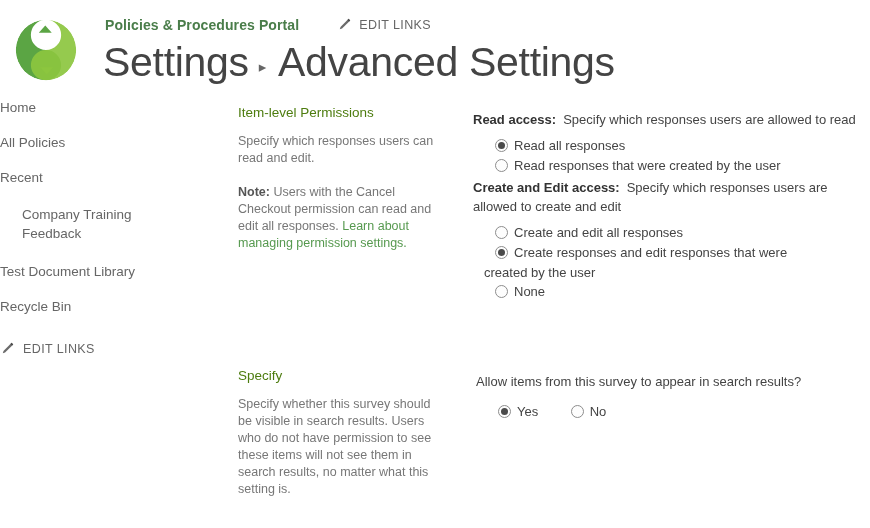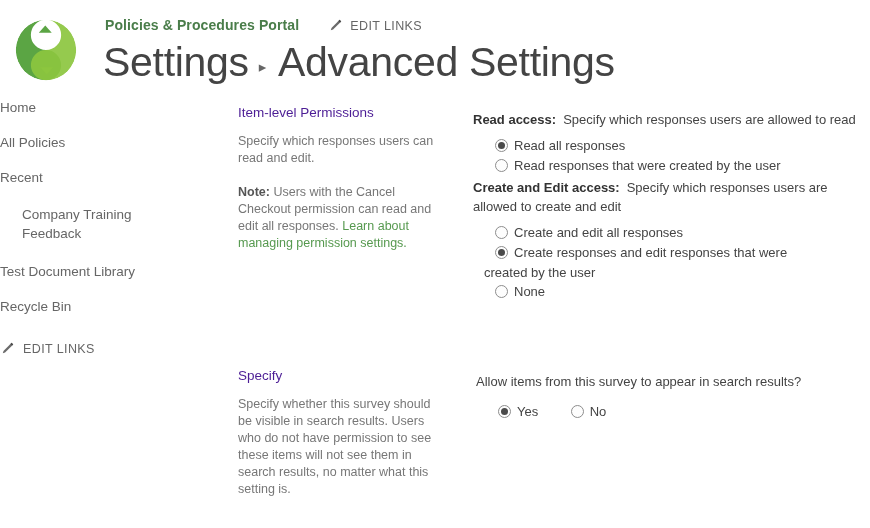--- a/index.html
+++ b/index.html
@@ -29,22 +29,22 @@
     width: 72px;
     height: 72px;
   }
   .logo-wrap svg { display: block; width: 72px; height: 72px; }
 
   .site-title-row {
     position: absolute;
     left: 105px;
     top: 17px;
     display: flex;
-    align-items: flex-end;
-    gap: 29px;
+    align-items: flex-start;
+    gap: 38px;
     white-space: nowrap;
   }
   .site-title {
     color: #4a7d4a;
     font-size: 14px;
     font-weight: bold;
     letter-spacing: 0.1px;
   }
   .edit-links {
     display: flex;
@@ -117,21 +117,21 @@
 
   
   .settings-section {
     position: absolute;
   }
   .sec-desc-col {
     width: 208px;
   }
   .sec-heading {
     font-size: 13.5px;
-    color: #4c1d95;
+    color: #4d7c0f;
     margin-bottom: 12px;
     line-height: 16px;
   }
   .sec-desc {
     font-size: 12.5px;
     color: #777777;
     line-height: 17px;
   }
   .sec-desc p { margin: 0 0 17px 0; }
   .sec-desc p:last-child { margin-bottom: 0; }

